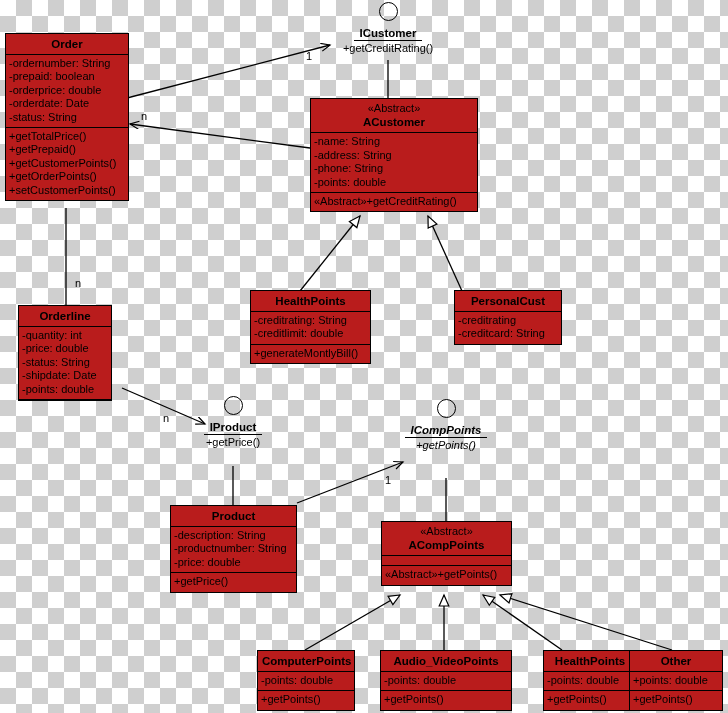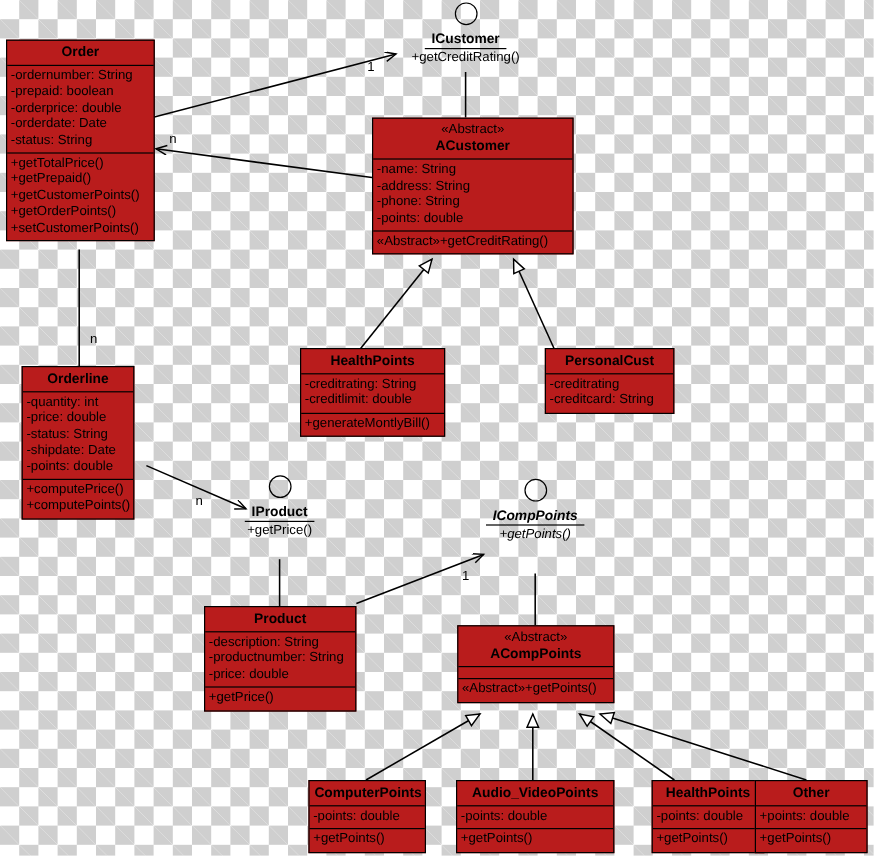--- a/index.html
+++ b/index.html
@@ -245,24 +245,20 @@
 
   <div class="uml-class" style="left:18px; top:305px; width:94px;">
     <div class="cls-name">Orderline</div>
     <div class="cls-attrs">
       <div>-quantity: int</div>
       <div>-price: double</div>
       <div>-status: String</div>
       <div>-shipdate: Date</div>
       <div>-points: double</div>
     </div>
-    <div class="cls-ops">
-      <div>+computePrice()</div>
-      <div>+computePoints()</div>
-    </div>
   </div>
 
   <div class="uml-class" style="left:250px; top:290px; width:121px;">
     <div class="cls-name">HealthPoints</div>
     <div class="cls-attrs">
       <div>-creditrating: String</div>
       <div>-creditlimit: double</div>
     </div>
     <div class="cls-ops">
       <div>+generateMontlyBill()</div>

